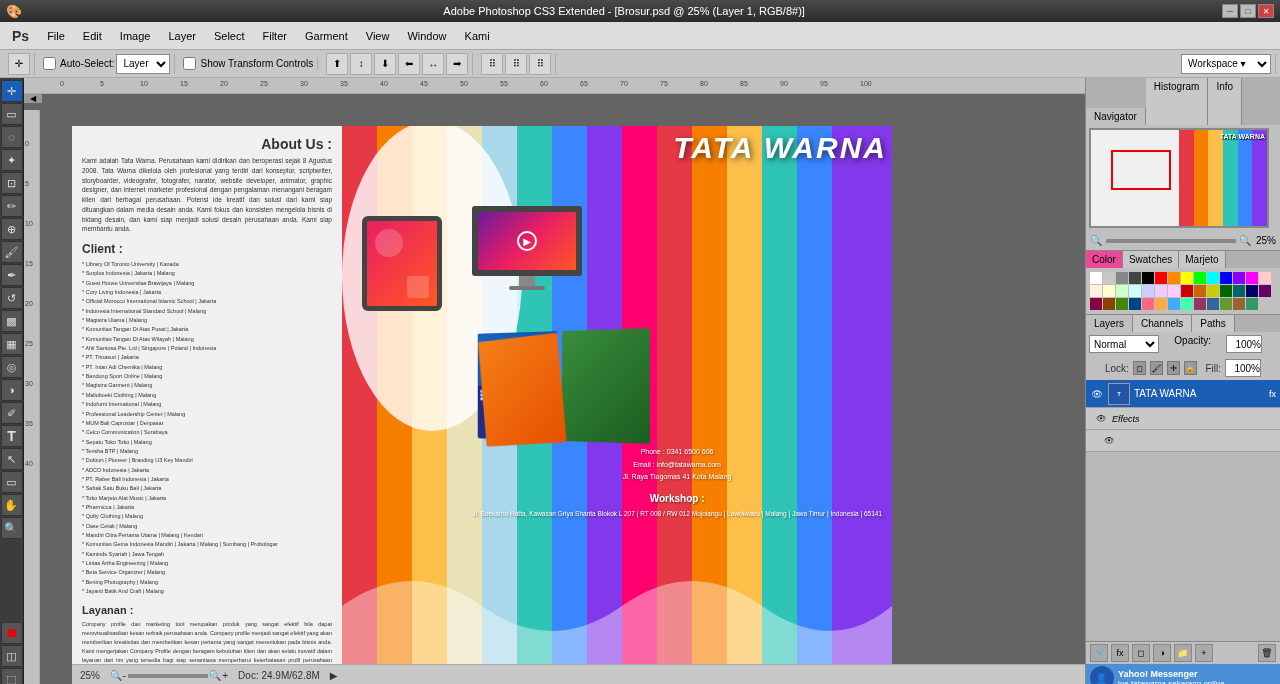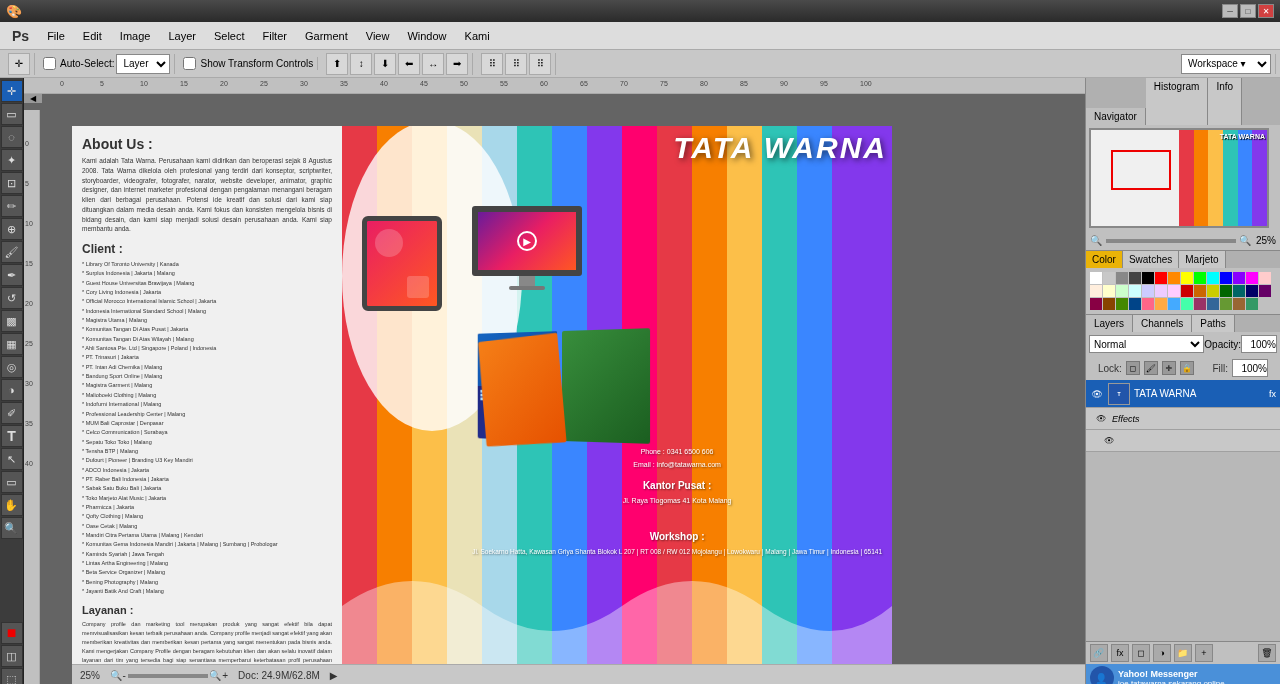--- a/index.html
+++ b/index.html
@@ -49,21 +49,21 @@
     }
     #rulers-h { height: 16px; background: #c0c0c0; border-bottom: 1px solid #aaa; display: flex; align-items: center; font-size: 8px; color: #333; padding-left: 20px; position: relative; }
     #rulers-v { width: 16px; background: #c0c0c0; border-right: 1px solid #aaa; position: absolute; top: 16px; left: 0; bottom: 0; font-size: 8px; color: #333; }
     #canvas-area { position: absolute; top: 16px; left: 16px; right: 0; bottom: 22px; overflow: auto; }
     #canvas-content { position: relative; padding: 20px; }
     #canvas-inner { width: 820px; height: 580px; background: #fff; position: relative; overflow: hidden; }
 
     
     .doc-left { position: absolute; left: 0; top: 0; width: 270px; height: 580px; background: #f0f0f0; padding: 10px; }
     .doc-right { position: absolute; left: 270px; top: 0; right: 0; bottom: 0; overflow: hidden; }
-    .about-title { font-size: 14px; color: #333; margin-bottom: 4px; font-weight: bold; }
+    .about-title { font-size: 14px; text-align: right; color: #333; margin-bottom: 4px; font-weight: bold; }
     .about-text { font-size: 6.5px; color: #333; line-height: 1.5; text-align: justify; margin-bottom: 8px; }
     .client-title { font-size: 12px; color: #333; margin-bottom: 4px; font-weight: bold; }
     .client-list { font-size: 5.5px; color: #333; line-height: 1.7; }
     .service-title { font-size: 11px; color: #333; margin-top: 8px; margin-bottom: 4px; font-weight: bold; }
     .service-text { font-size: 5.5px; color: #333; line-height: 1.6; text-align: justify; }
 
     
     #status-bar { height: 22px; background: #c8c8c8; border-top: 1px solid #aaa; display: flex; align-items: center; padding: 0 8px; font-size: 10px; color: #333; gap: 10px; position: absolute; bottom: 0; left: 16px; right: 0; }
 
     
@@ -75,32 +75,32 @@
     .nav-tab { padding: 3px 8px; font-size: 10px; cursor: pointer; border-right: 1px solid #888; background: #c8c8c8; }
     .nav-tab.active { background: #c0c0c0; border-bottom: none; margin-top: 30px; }
     #nav-preview { width: 180px; height: 100px; background: #fff; margin: 4px auto; display: block; overflow: hidden; position: relative; }
     #nav-zoom { display: flex; align-items: center; padding: 4px; gap: 4px; font-size: 10px; }
     .nav-zoom-slider { flex: 1; height: 4px; background: #888; }
 
     
     #color-panel { background: #c0c0c0; border-bottom: 1px solid #888; }
     #color-tabs { display: flex; background: #b0b0b0; }
     .color-tab { padding: 3px 6px; font-size: 10px; cursor: pointer; border-right: 1px solid #888; background: #c8c8c8; }
-    .color-tab.active { background: #eab308; }
+    .color-tab.active { background: #ec4899; }
     #color-swatches { display: flex; flex-wrap: wrap; padding: 4px; gap: 1px; }
     .swatch { width: 12px; height: 12px; cursor: pointer; }
 
     
     #layers-panel { flex: 1; background: #c0c0c0; overflow: hidden; display: flex; flex-direction: column; }
     #layers-tabs { display: flex; background: #b0b0b0; }
     .layers-tab { padding: 3px 8px; font-size: 10px; cursor: pointer; border-right: 1px solid #888; background: #c8c8c8; }
     .layers-tab.active { background: #c0c0c0; }
-    #layers-controls { display: flex; align-items: center; padding: 3px; gap: 0; font-size: 10px; }
+    #layers-controls { display: flex; padding: 3px; gap: 15px; font-size: 10px; }
     .blend-select { height: 18px; font-size: 10px; background: #fff; border: 1px solid #888; flex: 1; }
-    #layer-lock { display: flex; align-items: center; padding: 3px 12px; font-size: 10px; gap: 4px; }
+    #layer-lock { display: flex; align-items: center; padding: 3px 19px; font-size: 10px; gap: 4px; }
     .lock-icon { width: 14px; height: 14px; background: #999; border: 1px solid #777; display: flex; align-items: center; justify-content: center; font-size: 8px; }
     .fill-text { font-size: 10px; color: #333; }
     #layers-list { flex: 1; overflow-y: auto; background: #b8b8b8; }
     .layer-item { display: flex; align-items: center; padding: 2px 4px; gap: 4px; border-bottom: 1px solid #a0a0a0; cursor: pointer; height: 28px; }
     .layer-item.active { background: #1a5fb5; color: #fff; }
     .layer-eye { width: 14px; height: 14px; display: flex; align-items: center; justify-content: center; font-size: 9px; }
     .layer-thumb { width: 22px; height: 22px; background: #ddd; border: 1px solid #999; overflow: hidden; }
     .layer-name { font-size: 10px; flex: 1; }
     #layers-bottom { display: flex; align-items: center; padding: 2px 4px; gap: 3px; background: #c0c0c0; border-top: 1px solid #888; }
     .layer-bottom-btn { width: 18px; height: 18px; background: #aaa; border: 1px solid #888; display: flex; align-items: center; justify-content: center; font-size: 9px; cursor: pointer; }
@@ -118,20 +118,21 @@
     #canvas-area::-webkit-scrollbar-thumb { background: #888; }
 
     
     #panel-toggle { width: 18px; background: #999; border: none; cursor: pointer; display: flex; flex-direction: column; align-items: center; justify-content: center; font-size: 8px; gap: 2px; }
   </style>
 </head>
 <body>
 
 <div id="title-bar">
   <span style="font-size:13px; margin-right:4px;">🎨</span>
+  <span>Adobe Photoshop CS3 Extended - [Brosur.psd @ 25% (Layer 1, RGB/8#)]</span>
   <div class="win-controls">
     <div class="win-btn">─</div>
     <div class="win-btn">□</div>
     <div class="win-btn close">✕</div>
   </div>
 </div>
 
 <div id="menu-bar">
   <span class="menu-item" style="font-weight:bold; font-size:14px; color:#333;">Ps</span>
   <span class="menu-item">File</span>
@@ -364,23 +365,22 @@
                   </div>
                   <div style="width:85px; height:110px; background:linear-gradient(135deg, #388e3c, #1b5e20); position:absolute; left:90px; top:5px; border-radius:2px;"></div>
                   <div style="width:85px; height:110px; background:linear-gradient(135deg, #f57f17, #e65100); position:absolute; left:5px; top:10px; border-radius:2px; transform:rotateZ(-5deg);"></div>
                 </div>
               </div>
 
 
               <div style="position:absolute; right:10px; top:320px; text-align:center; color:#fff; font-size:7px; line-height:1.8; text-shadow:1px 1px 2px rgba(0,0,0,0.5);">
                 <div>Phone : 0341 6500 606</div>
                 <div>Email : info@tatawarna.com</div>
-                <div style="margin-top:6px; font-size:10px; font-weight:bold;">Kantor Pusat :</div>
                 <div>Jl. Raya Tlogomas 41 Kota Malang</div>
-                <div style="margin-top:20px; font-size:10px; font-weight:bold;">Workshop :</div>
+                <div style="margin-top:6px; font-size:10px; font-weight:bold;">Workshop :</div>
                 <div style="font-size:6.5px;">Jl. Soekarno Hatta, Kawasan Griya Shanta Blokok L 207 | RT 008 / RW 012 Mojolangu | Lowokwaru | Malang | Jawa Timur | Indonesia | 65141</div>
               </div>
 
               <div style="position:absolute; bottom:8px; right:15px; font-size:15px; color:#fff; font-style:italic; font-weight:bold; text-shadow:1px 1px 3px rgba(0,0,0,0.5);">
                 <span>www.tatawarna.com</span>
               </div>
             </div>
           </div>
         </div>
 

